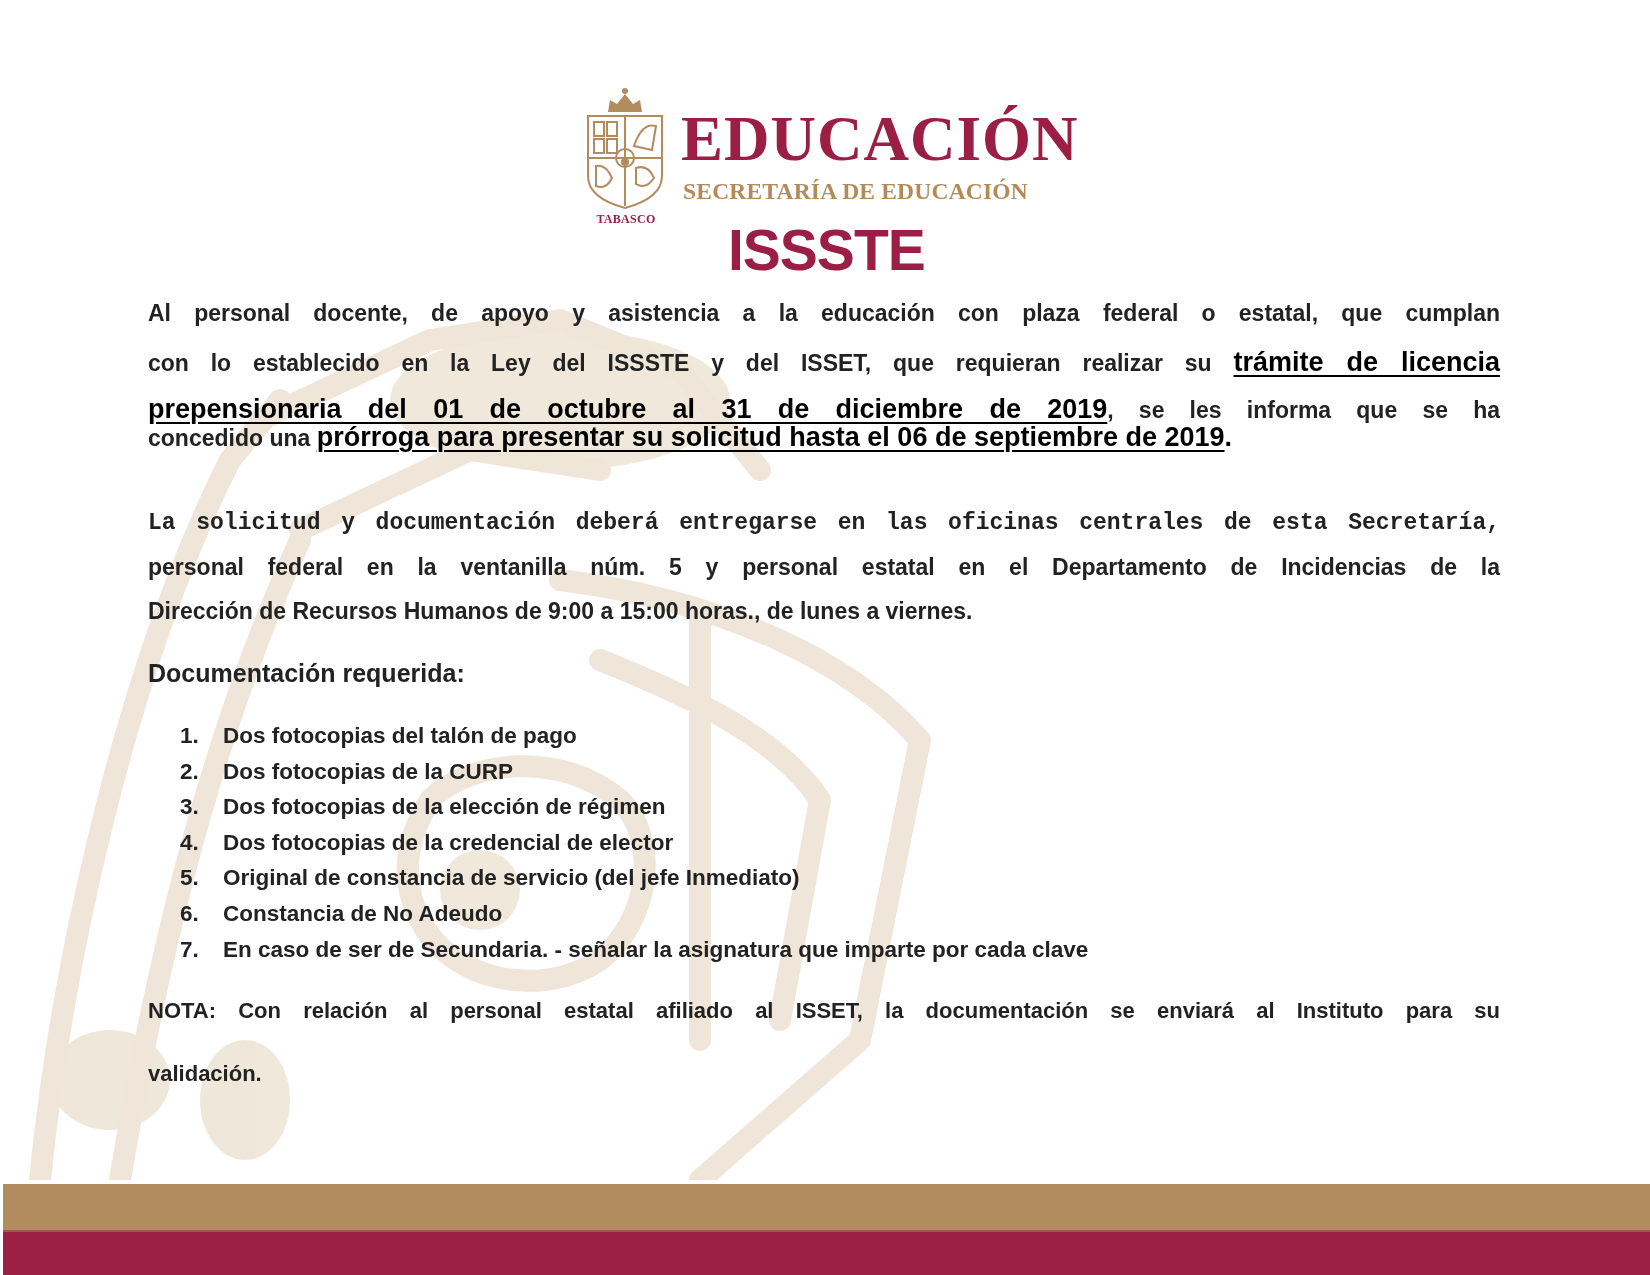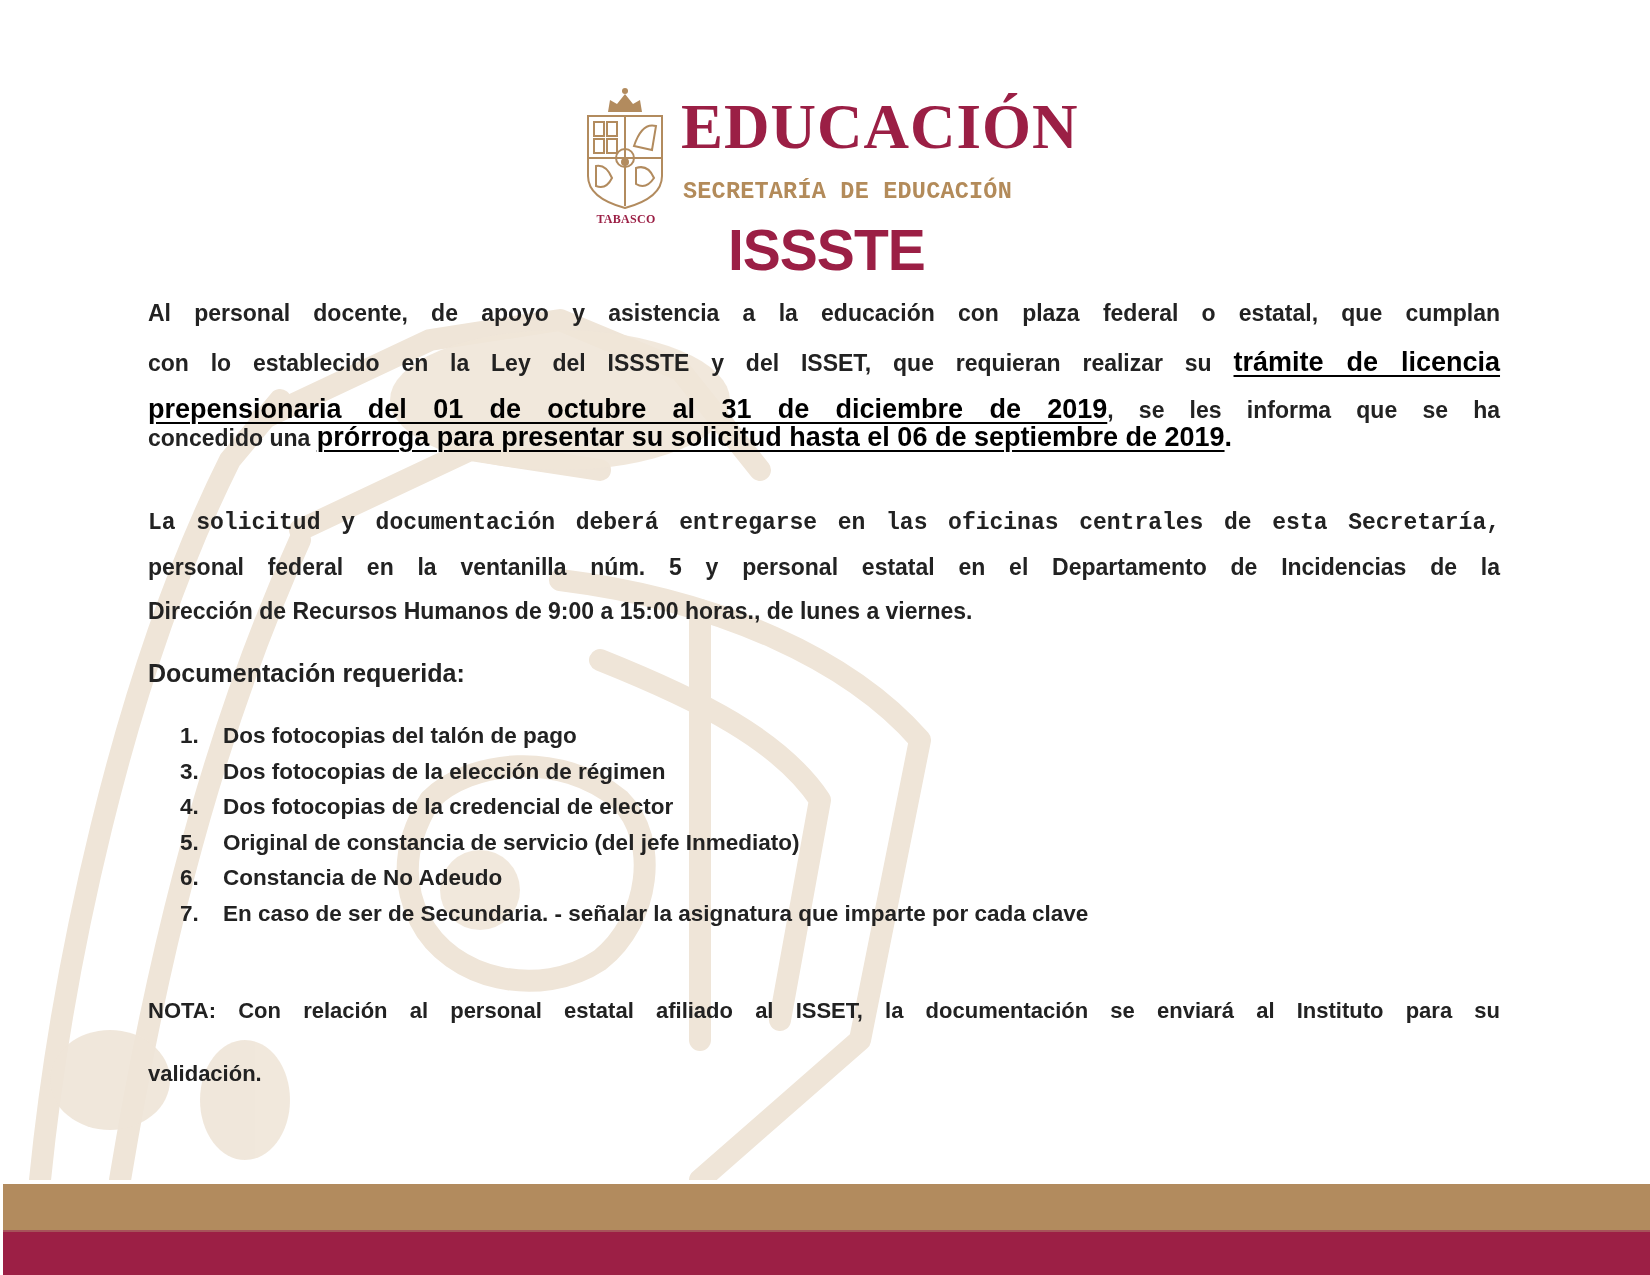--- a/index.html
+++ b/index.html
@@ -2,23 +2,23 @@
 <html><head>
 <meta charset="utf-8">
 <style>
   html, body { margin:0; padding:0; }
   body { width:1650px; height:1275px; position:relative; background:#ffffff; overflow:hidden;
          font-family:"Liberation Sans", sans-serif; color:#222222; }
   .watermark { position:absolute; left:0; top:280px; width:1000px; height:900px; z-index:0; }
   .crest { position:absolute; left:582px; top:86px; width:86px; height:126px; z-index:2; }
   .tabasco { position:absolute; left:580px; top:212px; width:92px; text-align:center;
              font-family:"Liberation Serif", serif; font-weight:bold; font-size:12px; color:#9b1f45; letter-spacing:0.3px; z-index:2; }
-  .edu { position:absolute; left:681px; top:96px; font-family:"Liberation Serif", serif; font-weight:bold;
+  .edu { position:absolute; left:681px; top:108px; font-family:"Liberation Serif", serif; font-weight:bold;
          font-size:63px; color:#9b1f45; letter-spacing:1px; z-index:2; line-height:1; }
-  .secre { position:absolute; left:683px; top:180px; font-family:Liberation Mono, monospace; font-weight:bold;
+  .secre { position:absolute; left:683px; top:180px; font-family:Liberation Serif, serif; font-weight:bold;
            font-size:23.5px; color:#b38b5a; z-index:2; line-height:1; letter-spacing:0.2px; }
   .aviso { position:absolute; left:728px; top:222px; font-family:"Liberation Sans", sans-serif; font-weight:bold;
            font-size:57px; color:#9b1f45; z-index:2; line-height:1; letter-spacing:-1px; }
   .line { position:absolute; left:148px; width:1352px; font-weight:bold; font-size:23px; white-space:nowrap;
           z-index:2; line-height:1; text-align:justify; text-align-last:justify; }
   .line.left { text-align:left; text-align-last:left; }
   .big { font-size:27px; color:#000; text-decoration:underline; text-decoration-thickness:2px; text-underline-offset:4px; }
   .bigdot { font-size:27px; color:#000; }
   .heading { position:absolute; left:148px; top:661px; font-weight:bold; font-size:25px; z-index:2; line-height:1; }
   .list { position:absolute; left:180px; top:718px; margin:0; padding:0; list-style:none; z-index:2; }
@@ -86,20 +86,21 @@
   <span class="big">prórroga para presentar su solicitud hasta el 06 de septiembre de 2019</span><span class="bigdot">.</span>
 </div>
 
 <div class="line" style="top:512px;font-family:Liberation Mono, monospace;">La solicitud y documentación deberá entregarse en las oficinas centrales de esta Secretaría,</div>
 <div class="line" style="top:556px;">personal federal en la ventanilla núm. 5 y personal estatal en el Departamento de Incidencias de la</div>
 <div class="line left" style="top:600px;">Dirección de Recursos Humanos de 9:00 a 15:00 horas., de lunes a viernes.</div>
 
 <div class="heading">Documentación requerida:</div>
 <ol class="list">
   <li><span class="num">1.</span><span>Dos fotocopias del talón de pago</span></li>
+  <li><span class="num">2.</span><span>Dos fotocopias de la CURP</span></li>
   <li><span class="num">3.</span><span>Dos fotocopias de la elección de régimen</span></li>
   <li><span class="num">4.</span><span>Dos fotocopias de la credencial de elector</span></li>
   <li><span class="num">5.</span><span>Original de constancia de servicio (del jefe Inmediato)</span></li>
   <li><span class="num">6.</span><span>Constancia de No Adeudo</span></li>
   <li><span class="num">7.</span><span>En caso de ser de Secundaria. - señalar la asignatura que imparte por cada clave</span></li>
 </ol>
 
 <div class="line" style="top:1000px; font-size:22px;">NOTA: Con relación al personal estatal afiliado al ISSET, la documentación se enviará al Instituto para su</div>
 <div class="line left" style="top:1063px; font-size:22px;">validación.</div>
 

